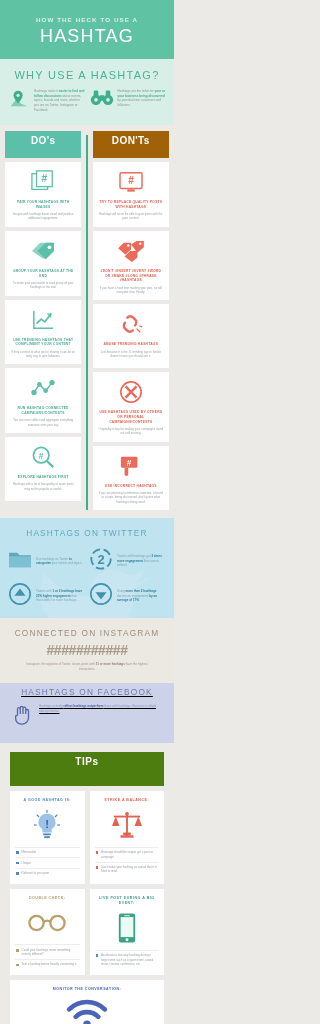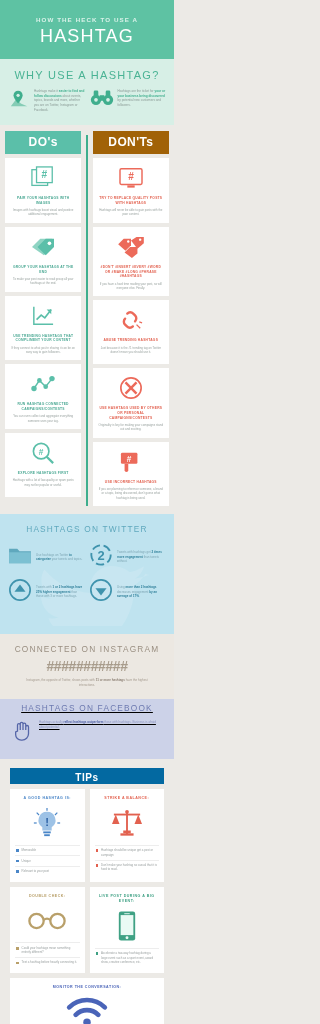--- a/index.html
+++ b/index.html
@@ -50,23 +50,23 @@
   .why-icon { flex:0 0 22px; color:#3fae8d; }
   .why-text { font-size:3.1px; line-height:1.5; color:#8a9a95; }
   .why-text b { color:#3fae8d; }
 
   
   .dd { display:flex; background:#eceae6; padding:6px 5px 8px; gap:5px; }
   .dd-col { width:50%; }
   .dd-head {
     text-align:center;
     color:#fff;
-    font-size:12px;
+    font-size:10px;
     font-weight:bold;
-    padding:4px 0 5px;
+    padding:4px 0 12px;
     letter-spacing:.4px;
   }
   .dd-head.do { background:#5bbfa9; }
   .dd-head.dont { background:#a16207; }
   .dd-card {
     background:#fff;
     margin-top:4px;
     padding:7px 5px 6px;
     text-align:center;
     min-height:64px;
@@ -74,21 +74,21 @@
   .dd-ico { height:26px; display:flex; align-items:center; justify-content:center; margin-bottom:5px; }
   .dd-t { font-size:3.3px; font-weight:bold; letter-spacing:.25px; line-height:1.45; }
   .dd-t.do { color:#4aa893; }
   .dd-t.dont { color:#e2614f; }
   .dd-d { font-size:2.9px; line-height:1.5; color:#9aa3a0; margin-top:2.5px; }
   .divider {
     width:1.4px; background:#3fae8d; align-self:stretch; margin-top:4px;
   }
 
   
-  .tw { background:#bfe3ef; padding:10px 8px 28px; position:relative; overflow:hidden; }
+  .tw { background:#bfe3ef; padding:10px 8px 8px; position:relative; overflow:hidden; }
   .tw-bird {
     position:absolute; left:6px; top:52px; opacity:.35; color:#d6eef6;
   }
   .tw-title {
     text-align:center; color:#5fa8bd; font-size:8.3px; letter-spacing:1.2px;
     margin-bottom:9px; position:relative;
   }
   .tw-grid { display:flex; flex-wrap:wrap; gap:7px 5px; position:relative; }
   .tw-item { width:calc(50% - 3px); display:flex; gap:4px; align-items:center; }
   .tw-ico { flex:0 0 24px; color:#3f93ad; }
@@ -106,22 +106,22 @@
   .fb { background:#ccd2e8; padding:4px 8px 13px;text-decoration:underline; }
   .fb-title { text-align:center; color:#6d7ab0; font-size:8.3px; letter-spacing:1.2px; margin-bottom:7px; }
   .fb-row { display:flex; gap:5px; align-items:flex-start; padding:0 4px; }
   .fb-ico { flex:0 0 22px; color:#5566a8; }
   .fb-text { font-size:3px; line-height:1.55; color:#8c95c0; }
   .fb-text b { color:#4f60a3; }
 
   
   .tips { background:#eceae6; padding:9px 10px 12px; }
   .tips-head {
-    background:#0369a1; color:#fff; text-align:center; font-size:10px;
-    font-weight:bold; padding:4px 0 1px; letter-spacing:.6px;
+    background:#4d7c0f; color:#fff; text-align:center; font-size:10px;
+    font-weight:bold; padding:4px 0 19px; letter-spacing:.6px;
   }
   .tips-grid { display:flex; flex-wrap:wrap; gap:5px; margin-top:5px; }
   .tip-card { background:#fff; width:calc(50% - 2.5px); padding:7px 5px 6px; }
   .tip-card.full { width:100%; }
   .tip-title { text-align:center; font-size:3.6px; letter-spacing:.5px; line-height:1.5; font-weight:bold; }
   .tip-ico { height:34px; display:flex; align-items:center; justify-content:center; margin:4px 0 5px; }
   .tip-li { display:flex; gap:3px; align-items:flex-start; padding:2.5px 1px; border-top:.5px solid #ededed; }
   .bullet { flex:0 0 2.6px; height:2.6px; margin-top:1.2px; }
   .tip-txt { font-size:2.9px; line-height:1.5; color:#9aa0a0; }
 </style>

